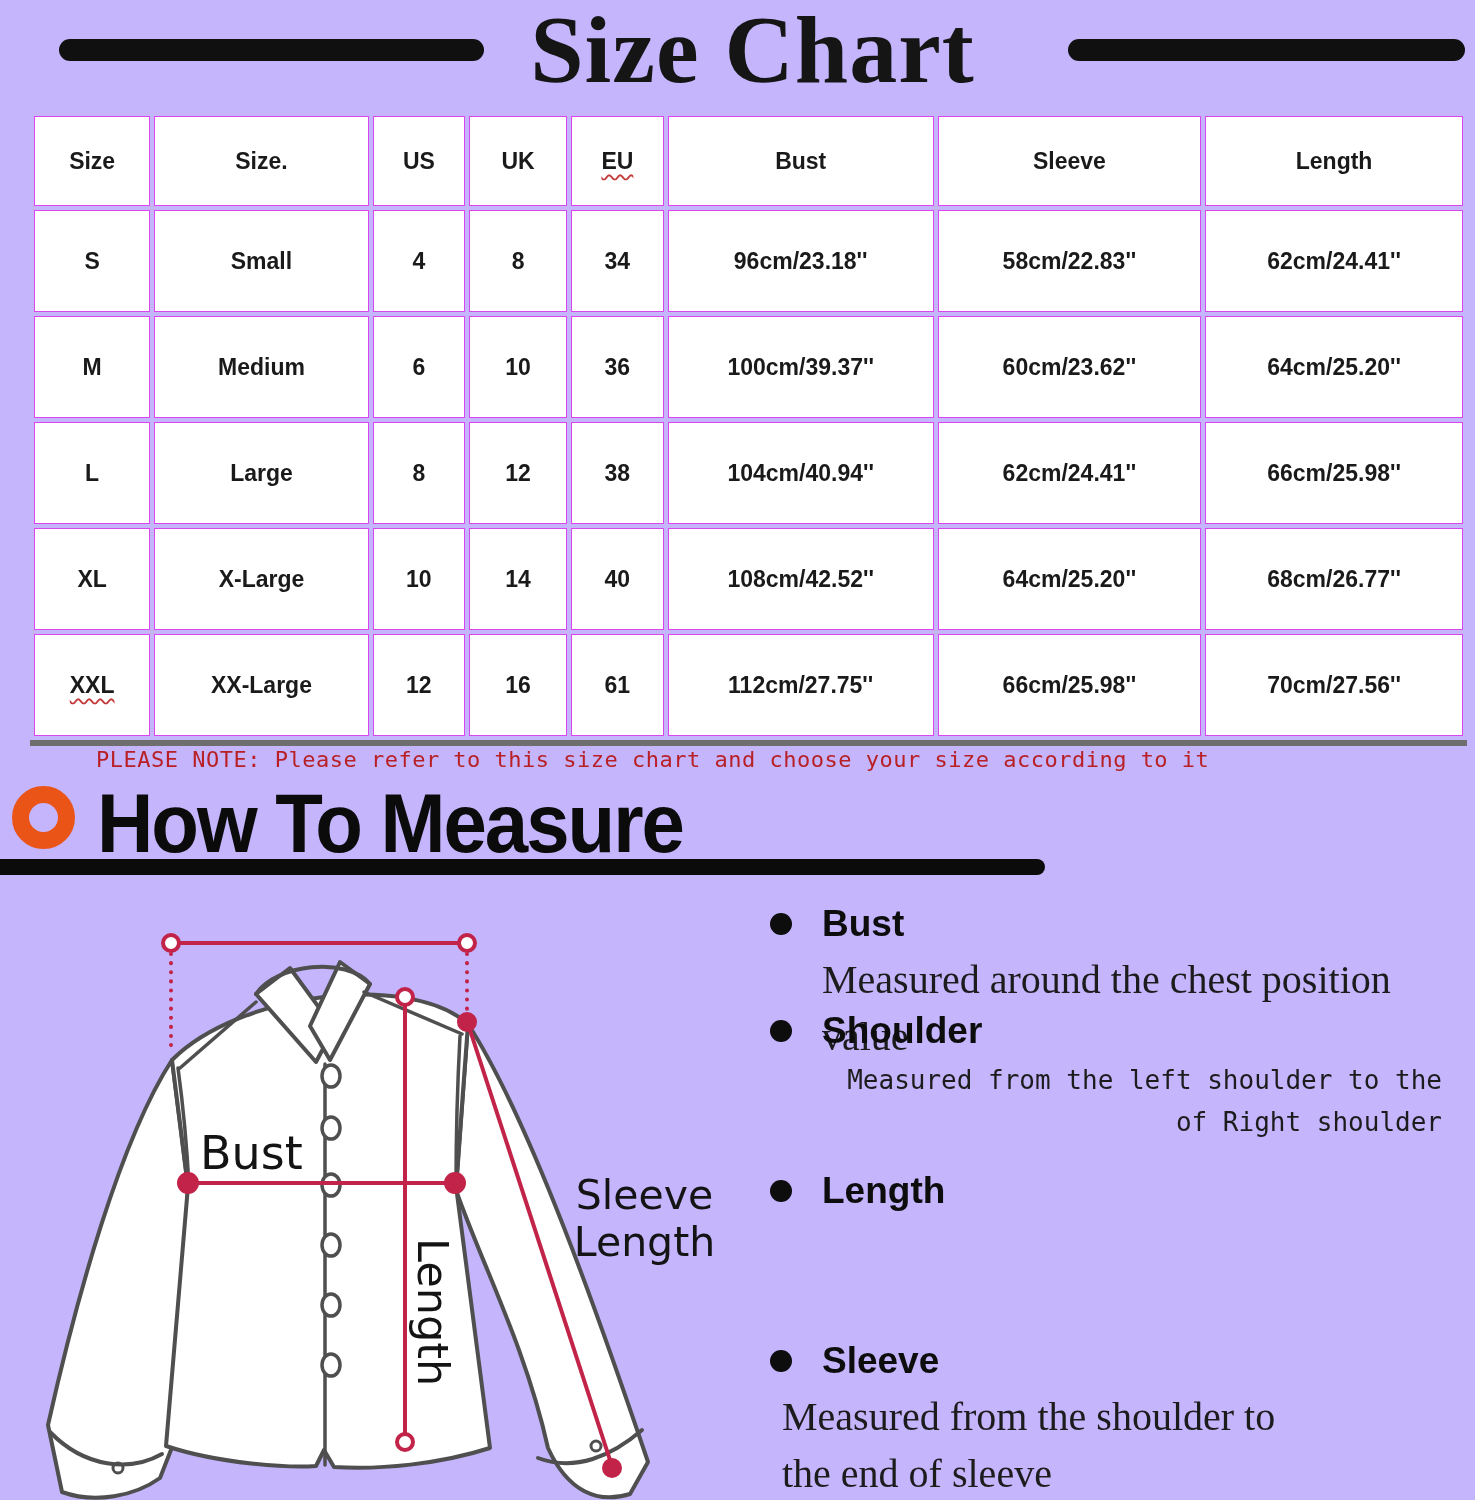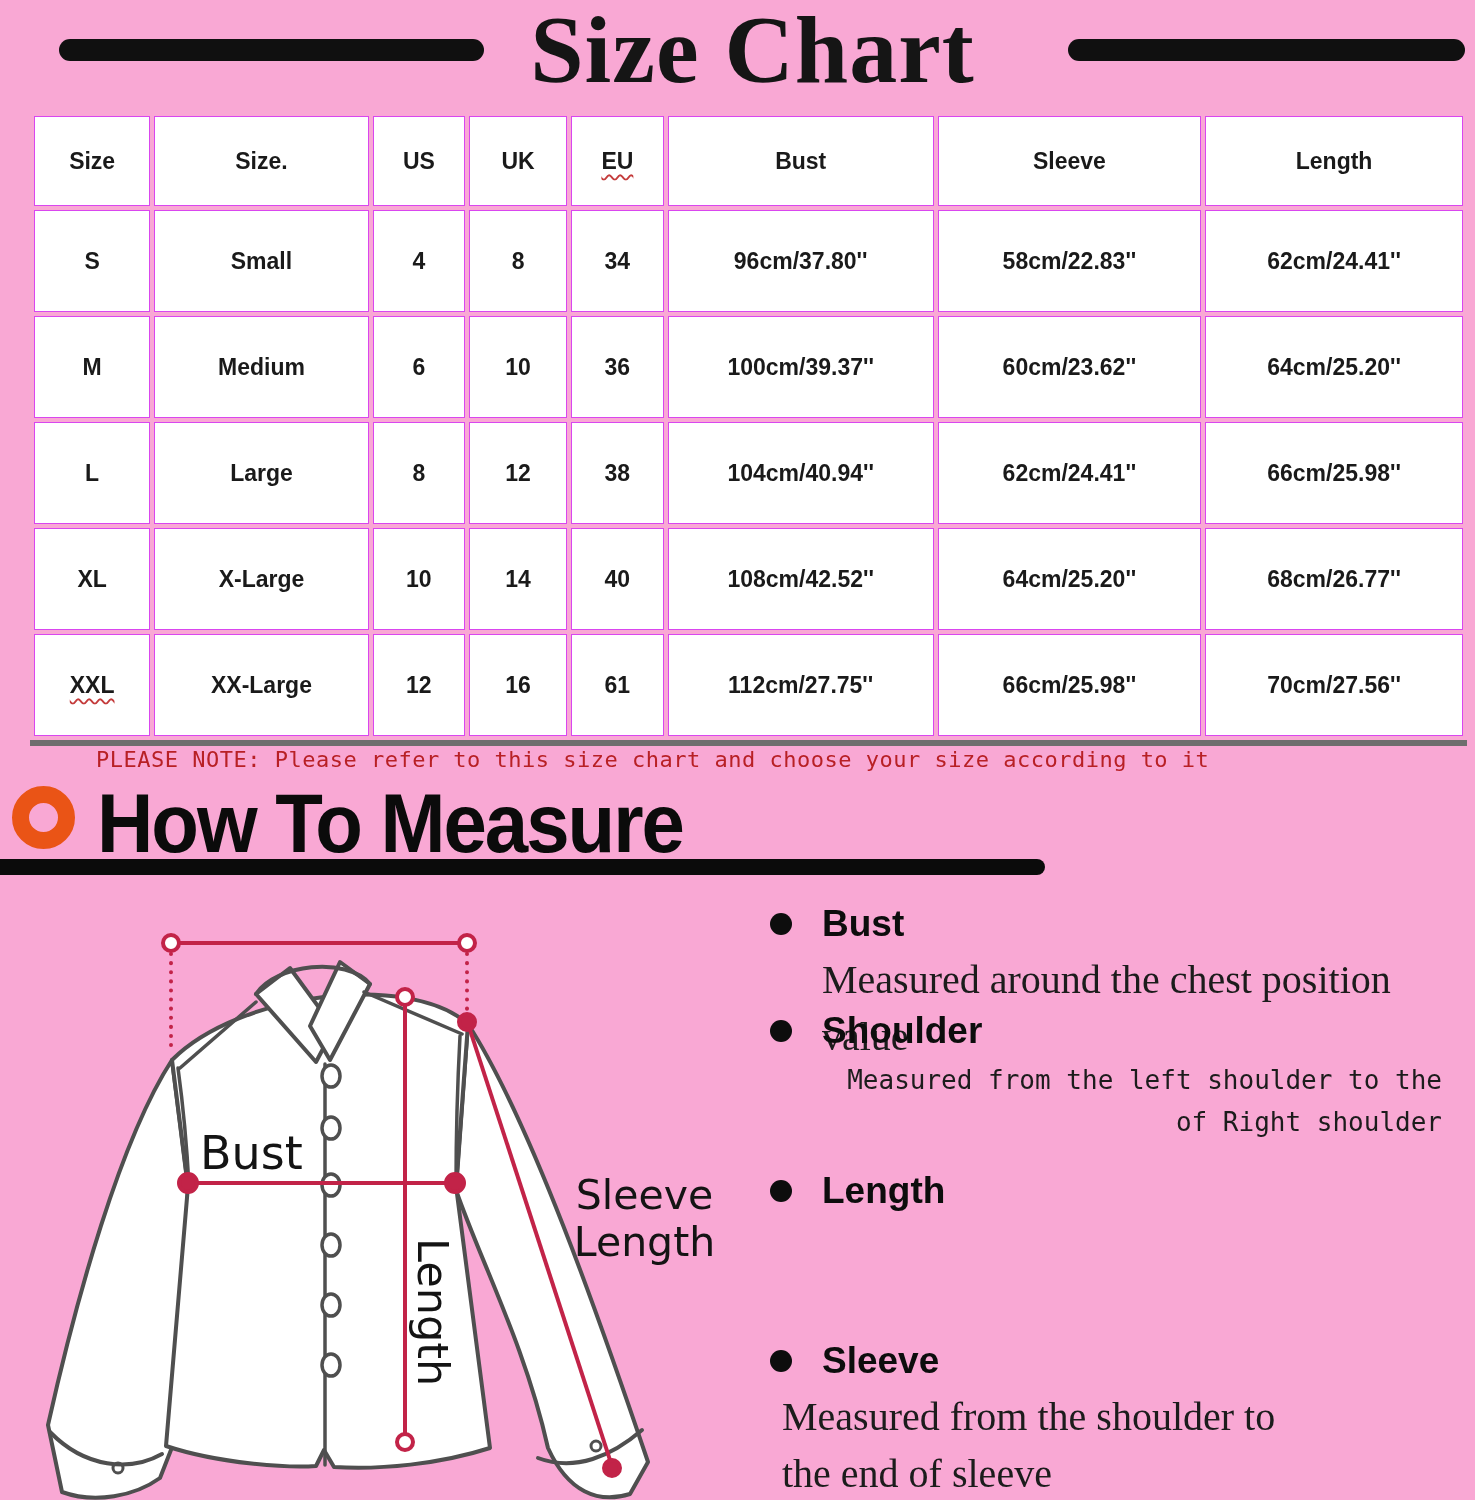--- a/index.html
+++ b/index.html
@@ -1,16 +1,16 @@
 <!DOCTYPE html>
 <html><head>
 <meta charset="utf-8">
 <style>
   html,body{margin:0;padding:0;background:#fff;}
-  .page{position:relative;width:1475px;height:1500px;background:#f9a8d4;overflow:hidden;
+  .page{position:relative;width:1475px;height:1500px;background:#c4b5fd;overflow:hidden;
         font-family:"Liberation Sans",sans-serif;color:#111;}
 
   
   .rule{position:absolute;background:#101010;border-radius:12px;height:22px;top:39px;}
   .rule-left{left:59px;width:425px;}
   .rule-right{left:1068px;width:397px;}
   .page-title{position:absolute;left:30px;right:0;top:-6px;text-align:center;
       font-family:"Liberation Serif",serif;font-weight:bold;font-size:96px;line-height:112px;
       color:#151515;letter-spacing:1px;}
 
@@ -86,21 +86,21 @@
         <th>Bust</th>
         <th>Sleeve</th>
         <th>Length</th>
       </tr>
       <tr>
         <td>S</td>
         <td>Small</td>
         <td>4</td>
         <td>8</td>
         <td>34</td>
-        <td>96cm/37.80''</td>
+        <td>96cm/23.18''</td>
         <td>58cm/22.83''</td>
         <td>62cm/24.41''</td>
       </tr>
       <tr>
         <td>M</td>
         <td>Medium</td>
         <td>6</td>
         <td>10</td>
         <td>36</td>
         <td>100cm/39.37''</td>

